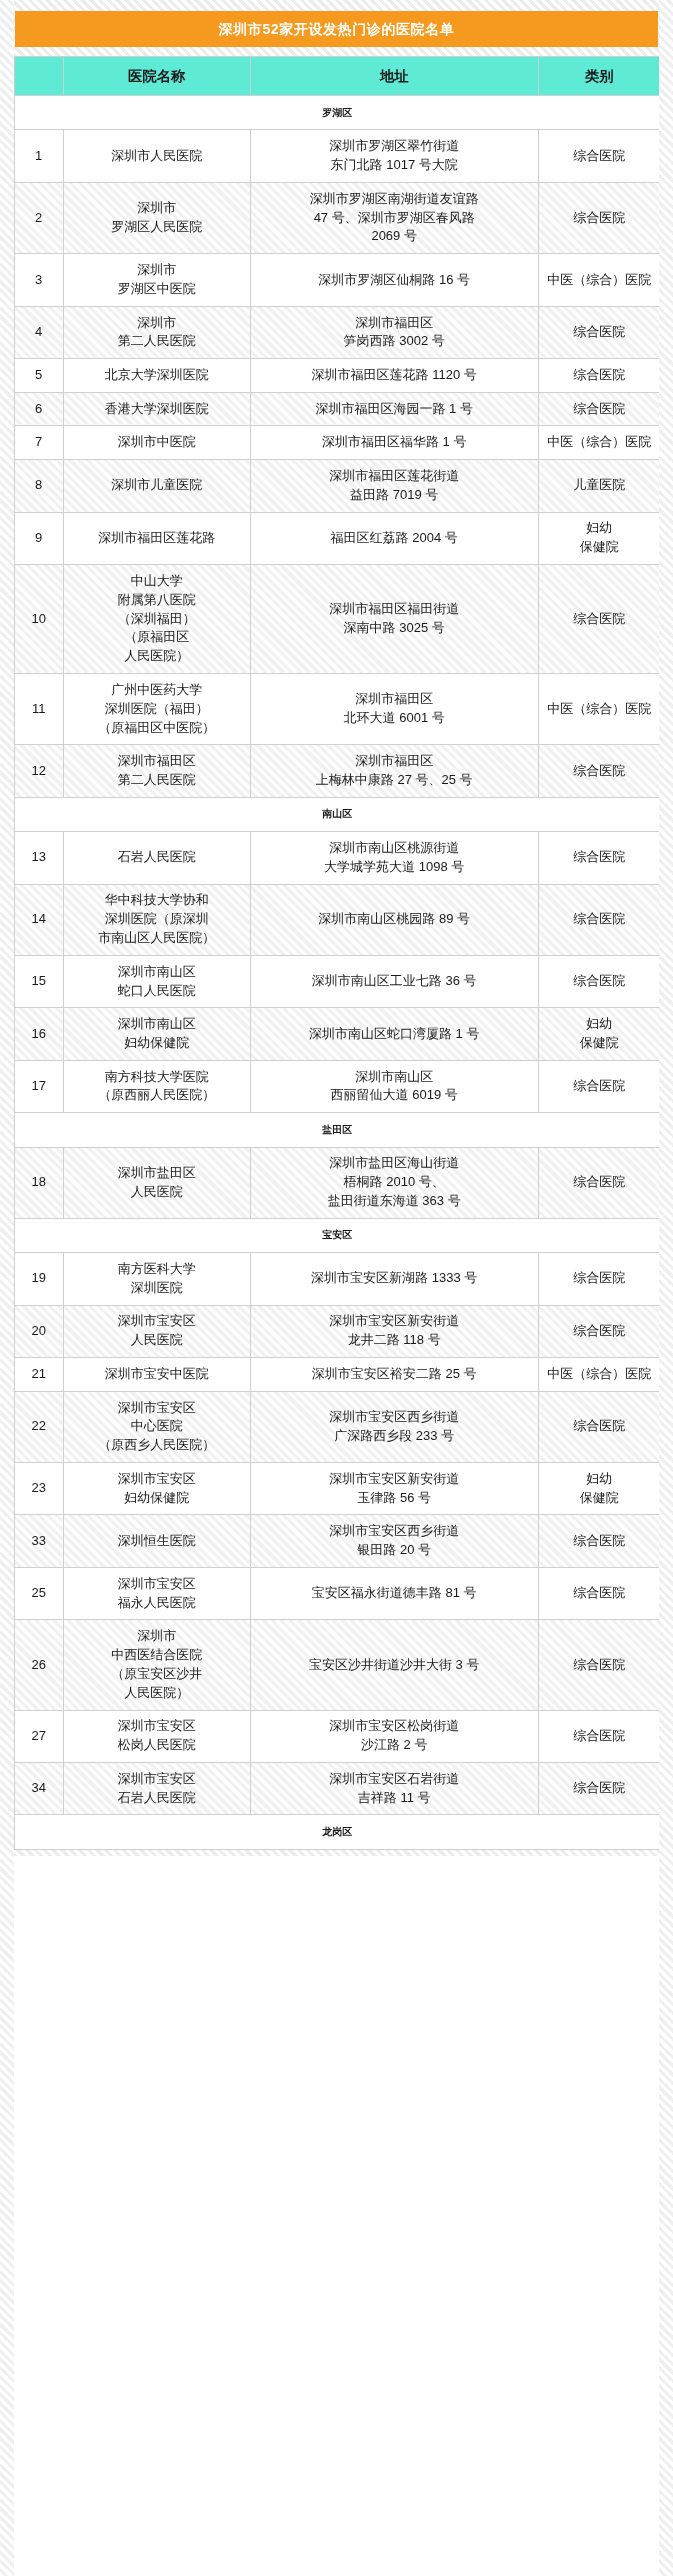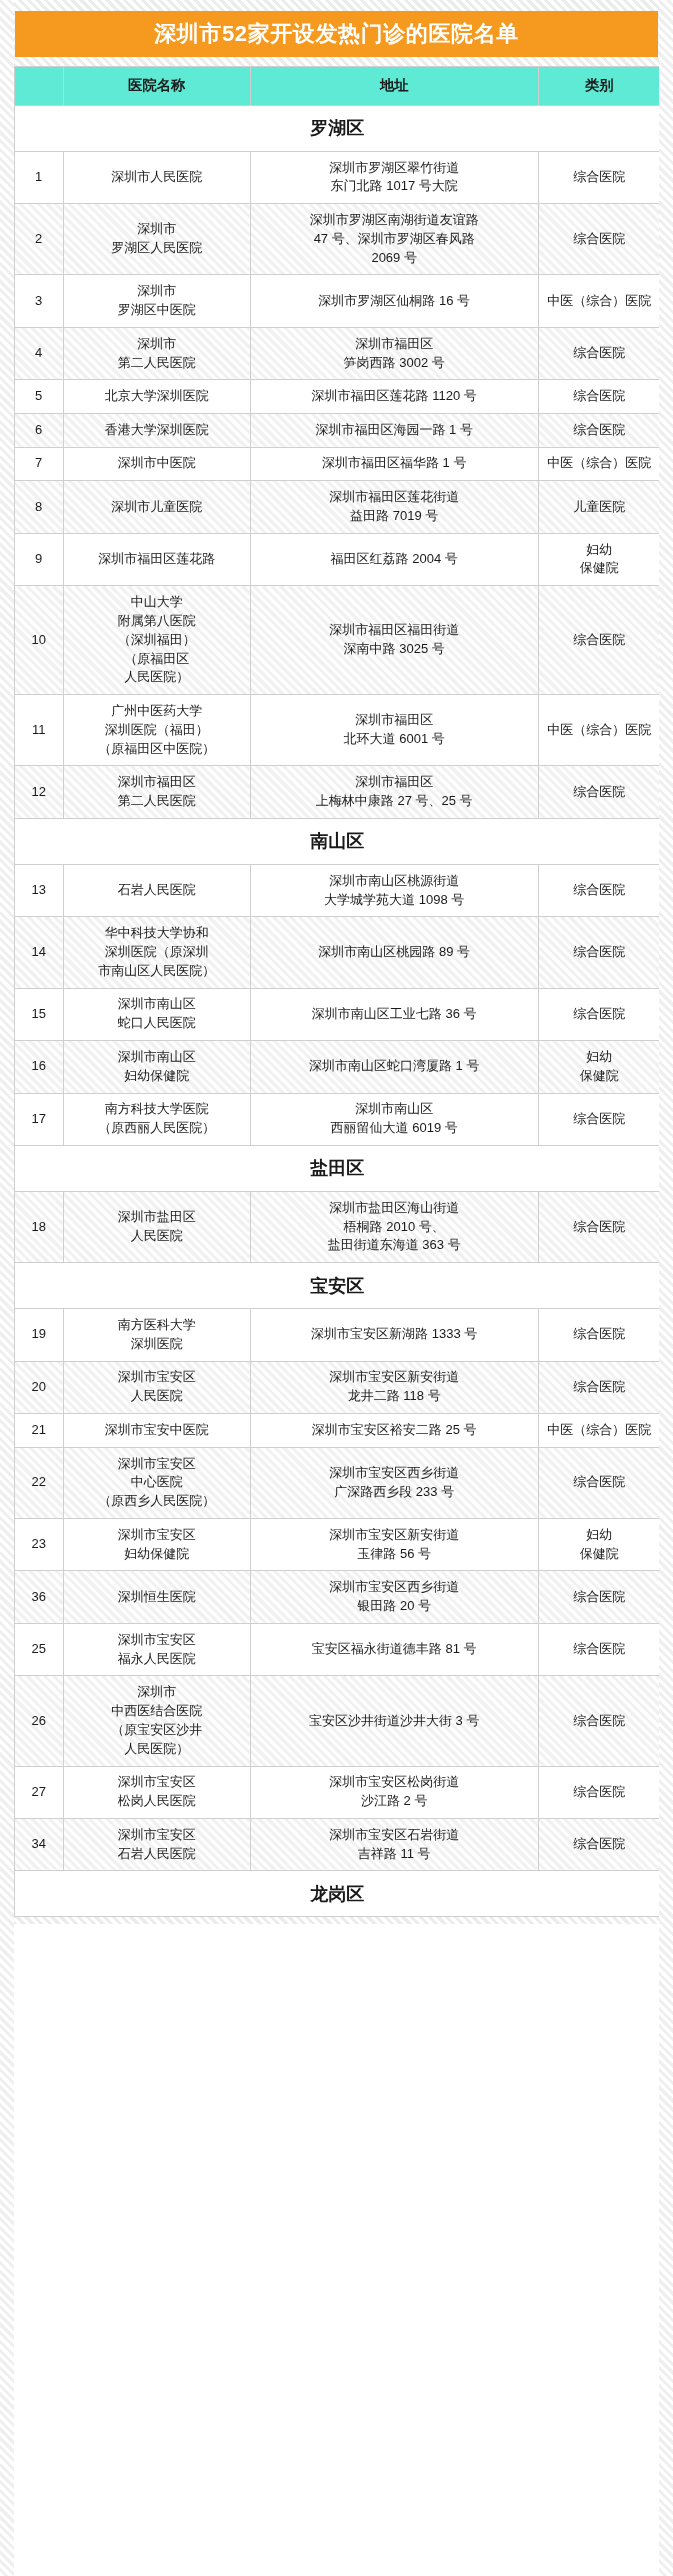--- a/index.html
+++ b/index.html
@@ -28,21 +28,21 @@
   }
   .page-inner {
     width: 673px;
   }
   .title-wrap {
     padding: 11.2px 15px 8.7px 15px;
   }
   .title-bar {
     background: #f59a1e;
     color: #ffffff;
-    font-size: 22px;
+    font-size: 14px;
     font-weight: bold;
     letter-spacing: 0.6px;
     text-align: center;
     padding: 10px 0 9.4px 0;
     line-height: 1.2;
   }
   table.hosp {
     border-collapse: collapse;
     width: 646px;
     margin: 0 13.7px 0 13.7px;
@@ -67,21 +67,21 @@
     font-weight: bold;
     font-size: 14.3px;
     padding: 8.7px 5px;
     background: #5eead4;
   }
   td.num {
     font-size: 13.7px;
   }
   tr.district td {
     font-weight: bold;
-    font-size: 18px;
+    font-size: 10px;
     padding: 9.4px 5px;
     background: #ffffff;
   }
   tr.alt td {
     background-image: repeating-linear-gradient(
       45deg,
       #ffffff 0px,
       #ffffff 3.1px,
       #f0f0f0 3.1px,
       #f0f0f0 6.2px
@@ -279,21 +279,21 @@
             <td>深圳市宝安区西乡街道<br>广深路西乡段 233 号</td>
             <td>综合医院</td>
           </tr>
           <tr class="">
             <td class="num">23</td>
             <td>深圳市宝安区<br>妇幼保健院</td>
             <td>深圳市宝安区新安街道<br>玉律路 56 号</td>
             <td>妇幼<br>保健院</td>
           </tr>
           <tr class="alt">
-            <td class="num">36</td>
+            <td class="num">33</td>
             <td>深圳恒生医院</td>
             <td>深圳市宝安区西乡街道<br>银田路 20 号</td>
             <td>综合医院</td>
           </tr>
           <tr class="">
             <td class="num">25</td>
             <td>深圳市宝安区<br>福永人民医院</td>
             <td>宝安区福永街道德丰路 81 号</td>
             <td>综合医院</td>
           </tr>

